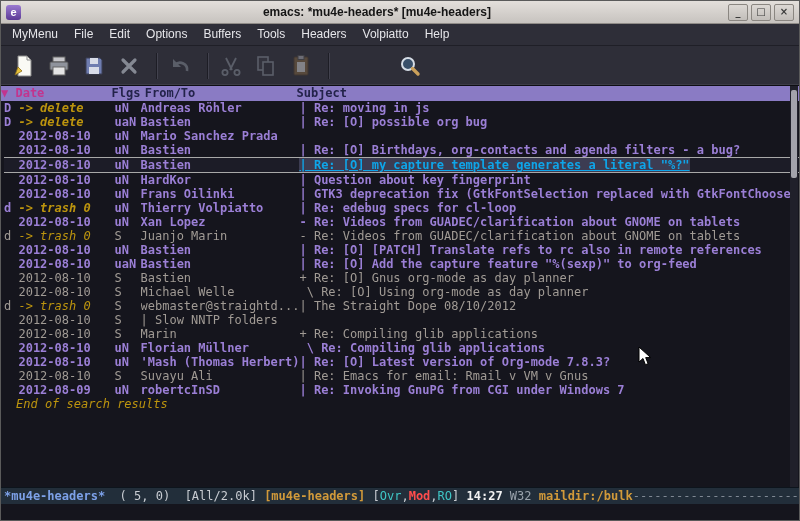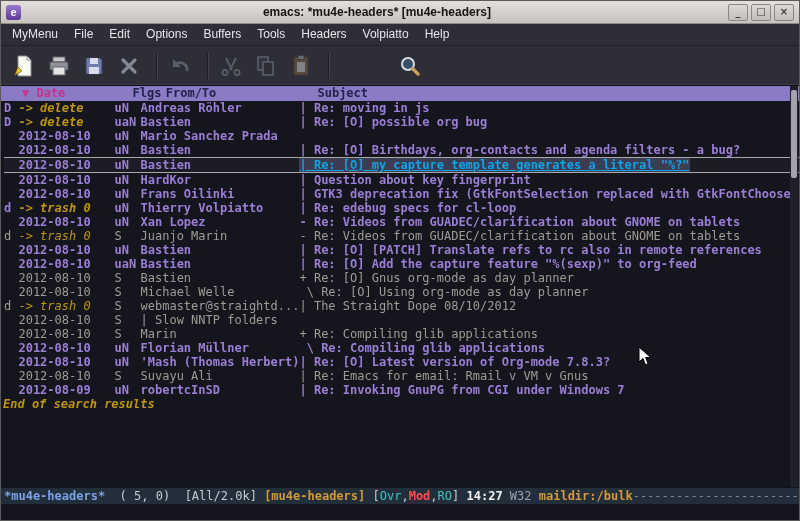--- a/index.html
+++ b/index.html
@@ -27,41 +27,41 @@
   .tool-btn{width:30px;height:30px;margin-right:5px;display:flex;align-items:center;
     justify-content:center;border-radius:3px;}
   .tool-btn.dim{opacity:.45;}
   .tool-sep{width:0;height:26px;margin:0 7px;border-left:1px solid #1d1d25;
     border-right:1px solid #42424e;}
   .sp{margin-left:58px;}
   
   .buffer{position:absolute;top:85px;left:0;right:0;height:401px;overflow:hidden;
     background:var(--buffer-bg);}
   .header-line{height:15px;line-height:15px;background:var(--header-bg);display:flex;
-    font-size:12px;font-weight:bold;padding-left:21px;white-space:pre;color:var(--header-text);}
+    font-size:12px;font-weight:bold;padding-left:0;white-space:pre;color:var(--header-text);}
   .h-date{width:15.3ch;color:var(--header-date);}
   .h-flags{width:4.6ch;}
   .h-from{width:21ch;}
   .h-subject{flex:1;}
   .rows{padding-left:3px;}
   .msg-row{height:14px;line-height:14px;font-size:12px;display:flex;white-space:pre;cursor:default;}
   .unread{color:var(--unread);font-weight:bold;}
   .seen{color:var(--seen);}
   .c-mark{width:2ch;}
   .c-date{width:13.3ch;overflow:hidden;}
   .c-flags{width:3.6ch;}
   .c-from{width:22ch;overflow:hidden;}
   .c-subject{flex:1;overflow:hidden;}
   .mark-date{color:var(--mark);font-style:italic;}
   .msg-row.current{border-top:1px solid var(--current-line);
     border-bottom:1px solid var(--current-line);background:#1c1c27;}
   .msg-row.current .c-subject span{background:var(--current-subject-bg);
     color:#0ea5e9;text-decoration:underline;}
-  .end-line{height:14px;line-height:14px;font-size:12px;padding-left:2px;
-    color:var(--mark);font-style:italic;font-weight:bold;white-space:pre;}
+  .end-line{height:14px;line-height:14px;font-size:12px;padding-left:15px;
+    color:var(--mark);font-style:italic;font-weight:normal;white-space:pre;}
   
   .scrollbar{position:absolute;right:1px;top:85px;width:8px;height:401px;background:#20202a;}
   .scroll-thumb{position:absolute;left:1px;top:4px;width:6px;height:88px;
     background:#a3a3ab;border-radius:2px;}
   
   .modeline{position:absolute;left:0;right:0;top:486px;height:17px;
     background:var(--modeline-bg);border-top:1px solid #0d141c;
     font-size:12px;line-height:16px;white-space:pre;overflow:hidden;padding-left:3px;}
   .modeline .b{font-weight:bold;}
   .minibuffer{position:absolute;left:0;right:0;top:503px;bottom:0;background:var(--buffer-bg);}

